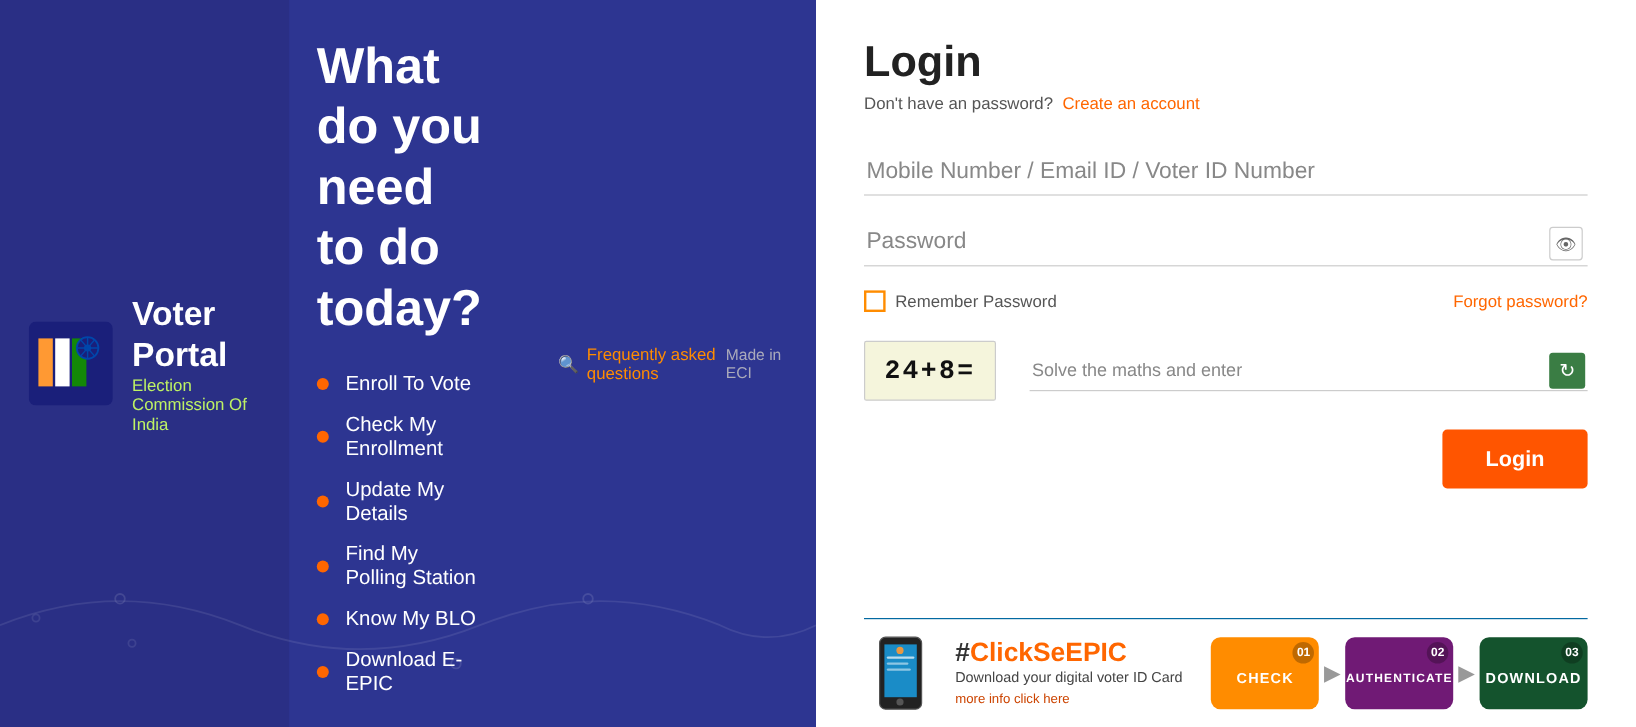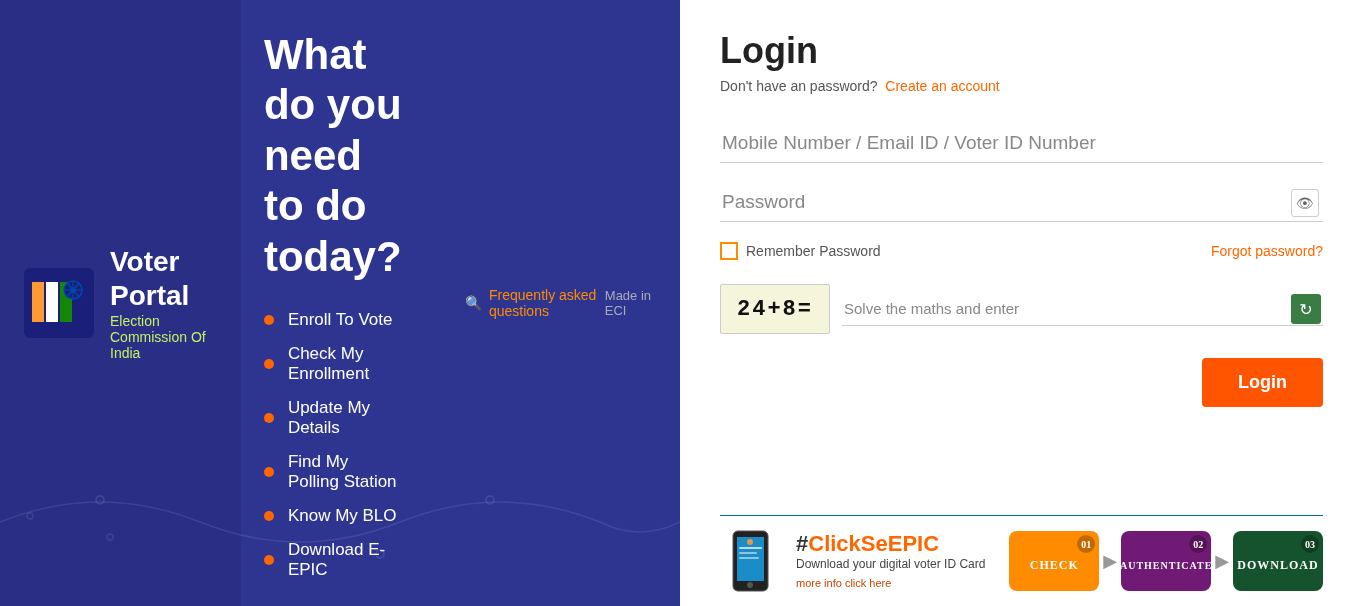--- a/index.html
+++ b/index.html
@@ -228,21 +228,21 @@
       color: #ff6600;
       font-size: 14px;
       cursor: pointer;
       text-decoration: none;
     }
 
     .captcha-row {
       display: flex;
       align-items: center;
       margin-bottom: 24px;
-      gap: 12px;
+      gap: 28px;
     }
 
     .captcha-image {
       width: 110px;
       height: 50px;
       background: #f5f5dc;
       border: 1px solid #ccc;
       display: flex;
       align-items: center;
       justify-content: center;
@@ -348,21 +348,20 @@
     .click-se-epic a {
       color: #cc4400;
       font-size: 11px;
       text-decoration: none;
     }
 
     .steps-graphic {
       display: flex;
       align-items: center;
       gap: 4px;
-      font-family: Liberation Serif, serif;
     }
 
     .step-box {
       display: flex;
       flex-direction: column;
       align-items: center;
       justify-content: center;
       width: 90px;
       height: 60px;
       border-radius: 8px;

